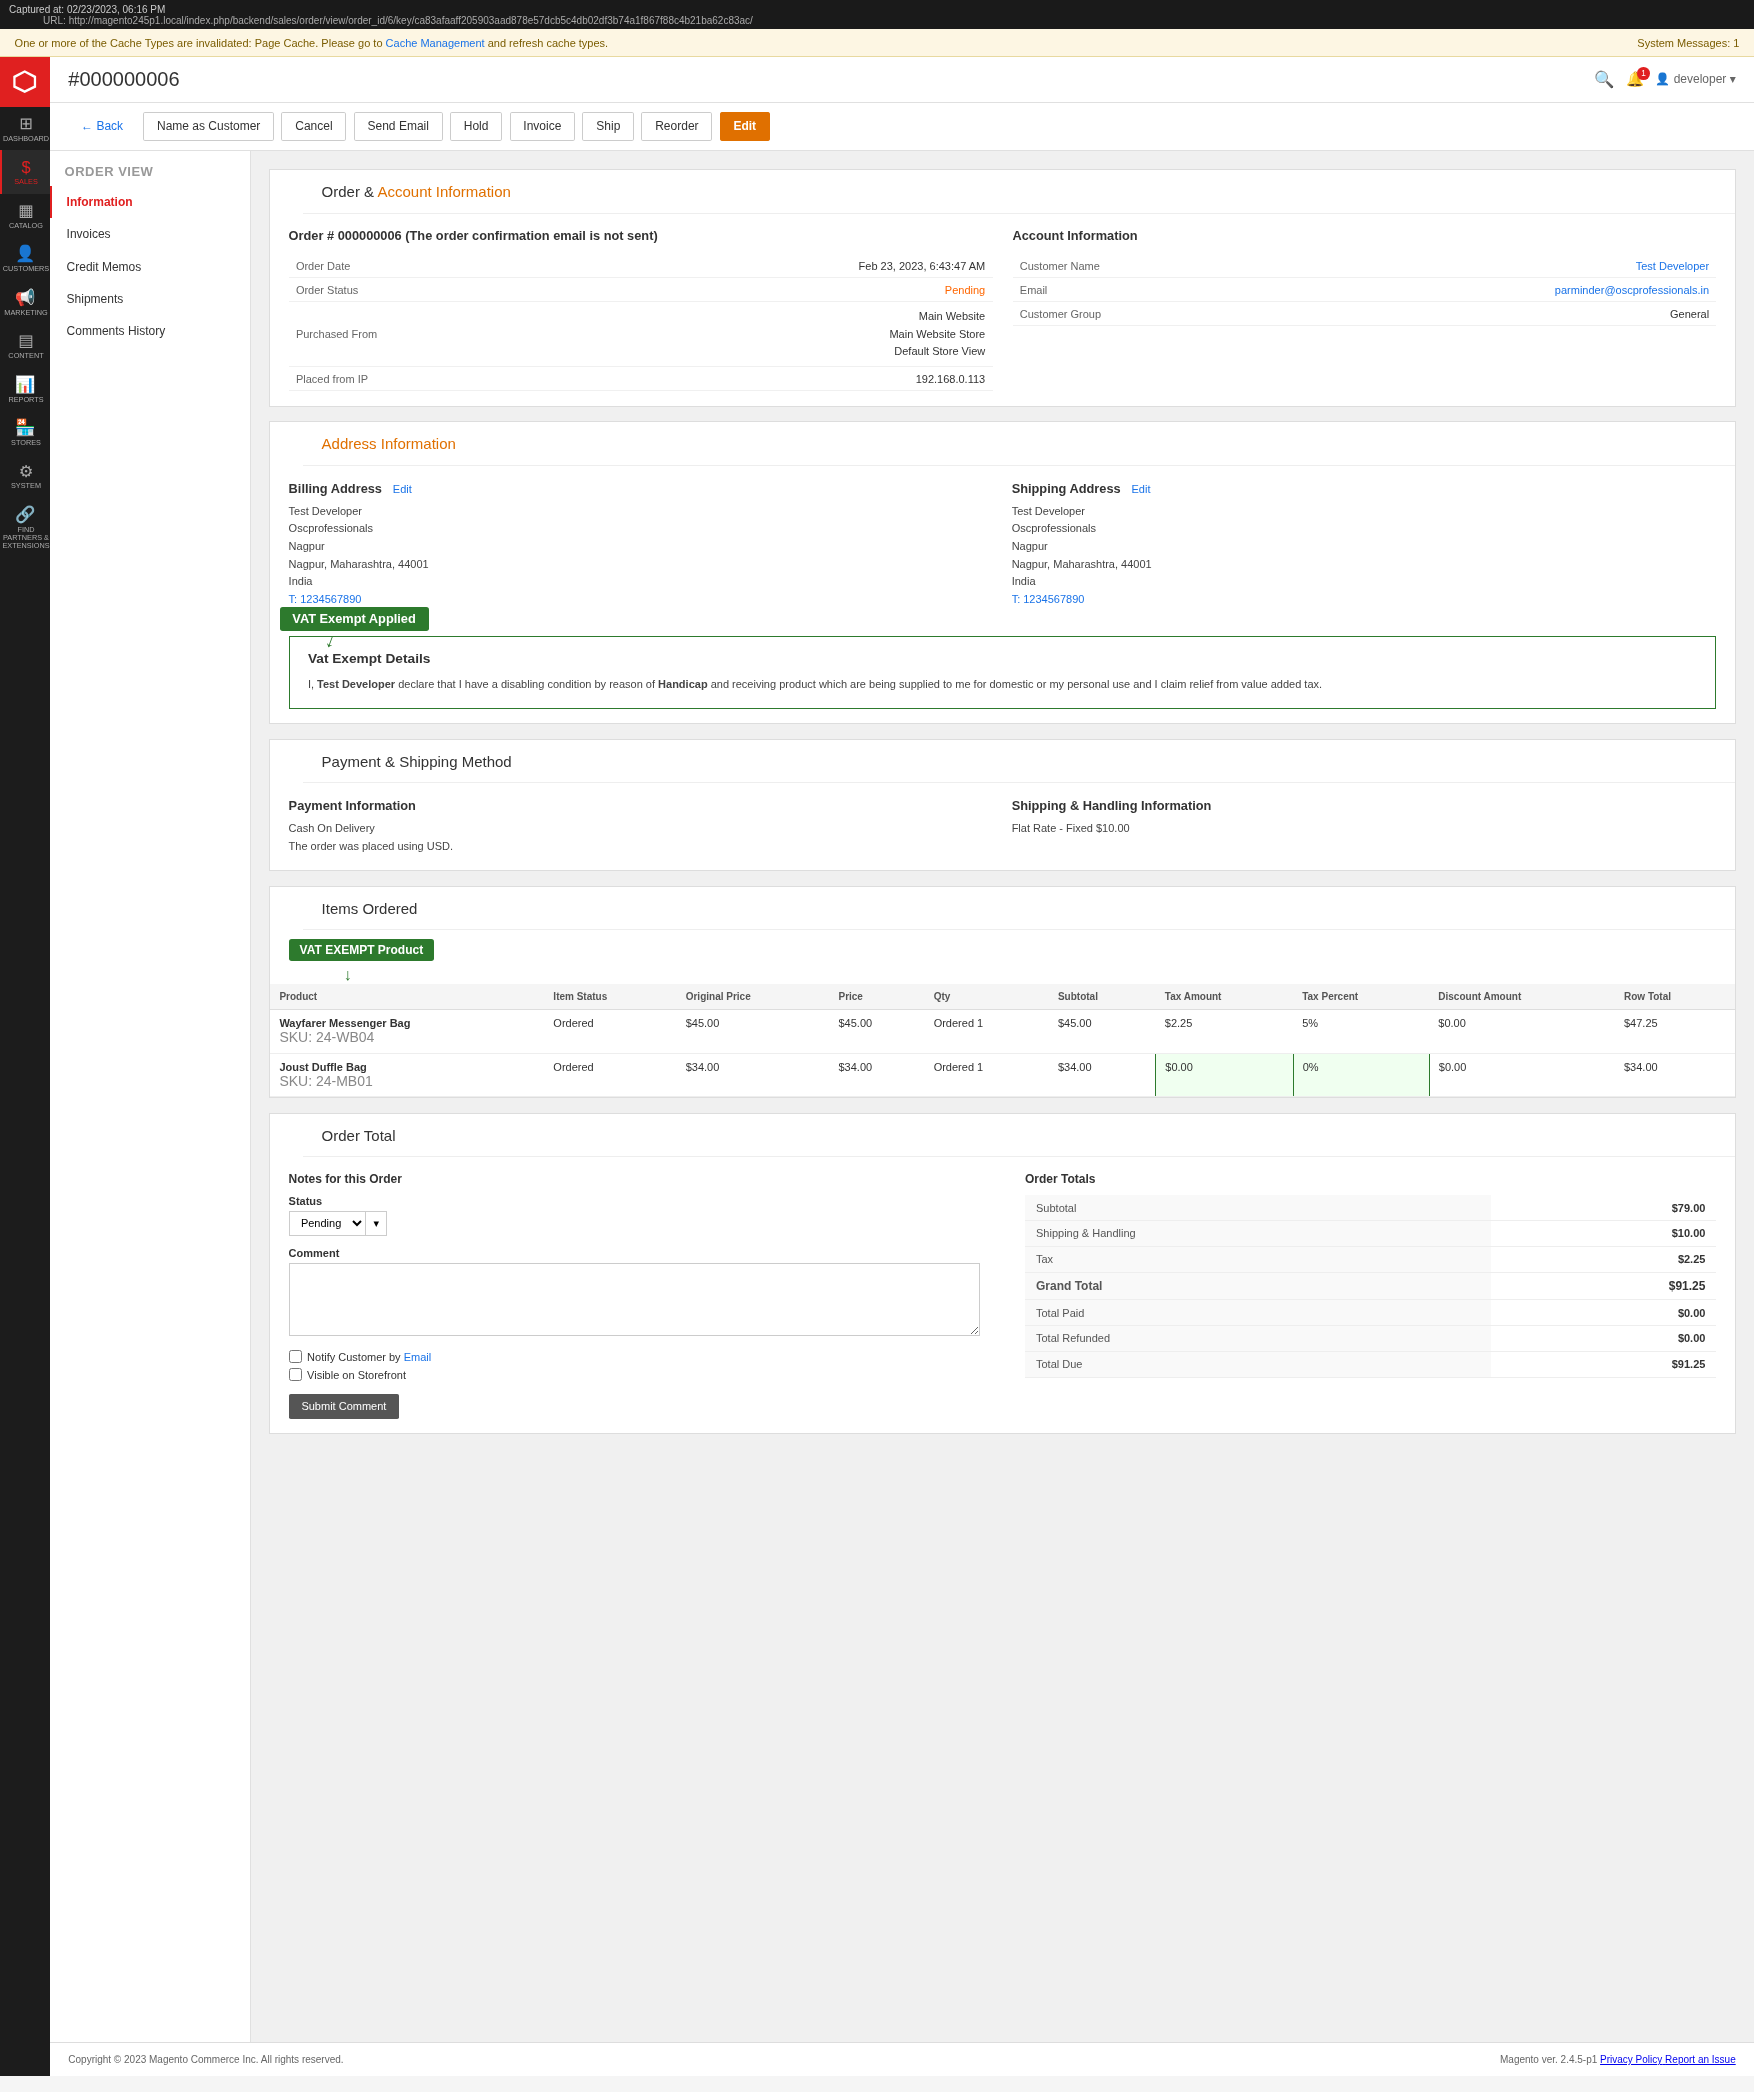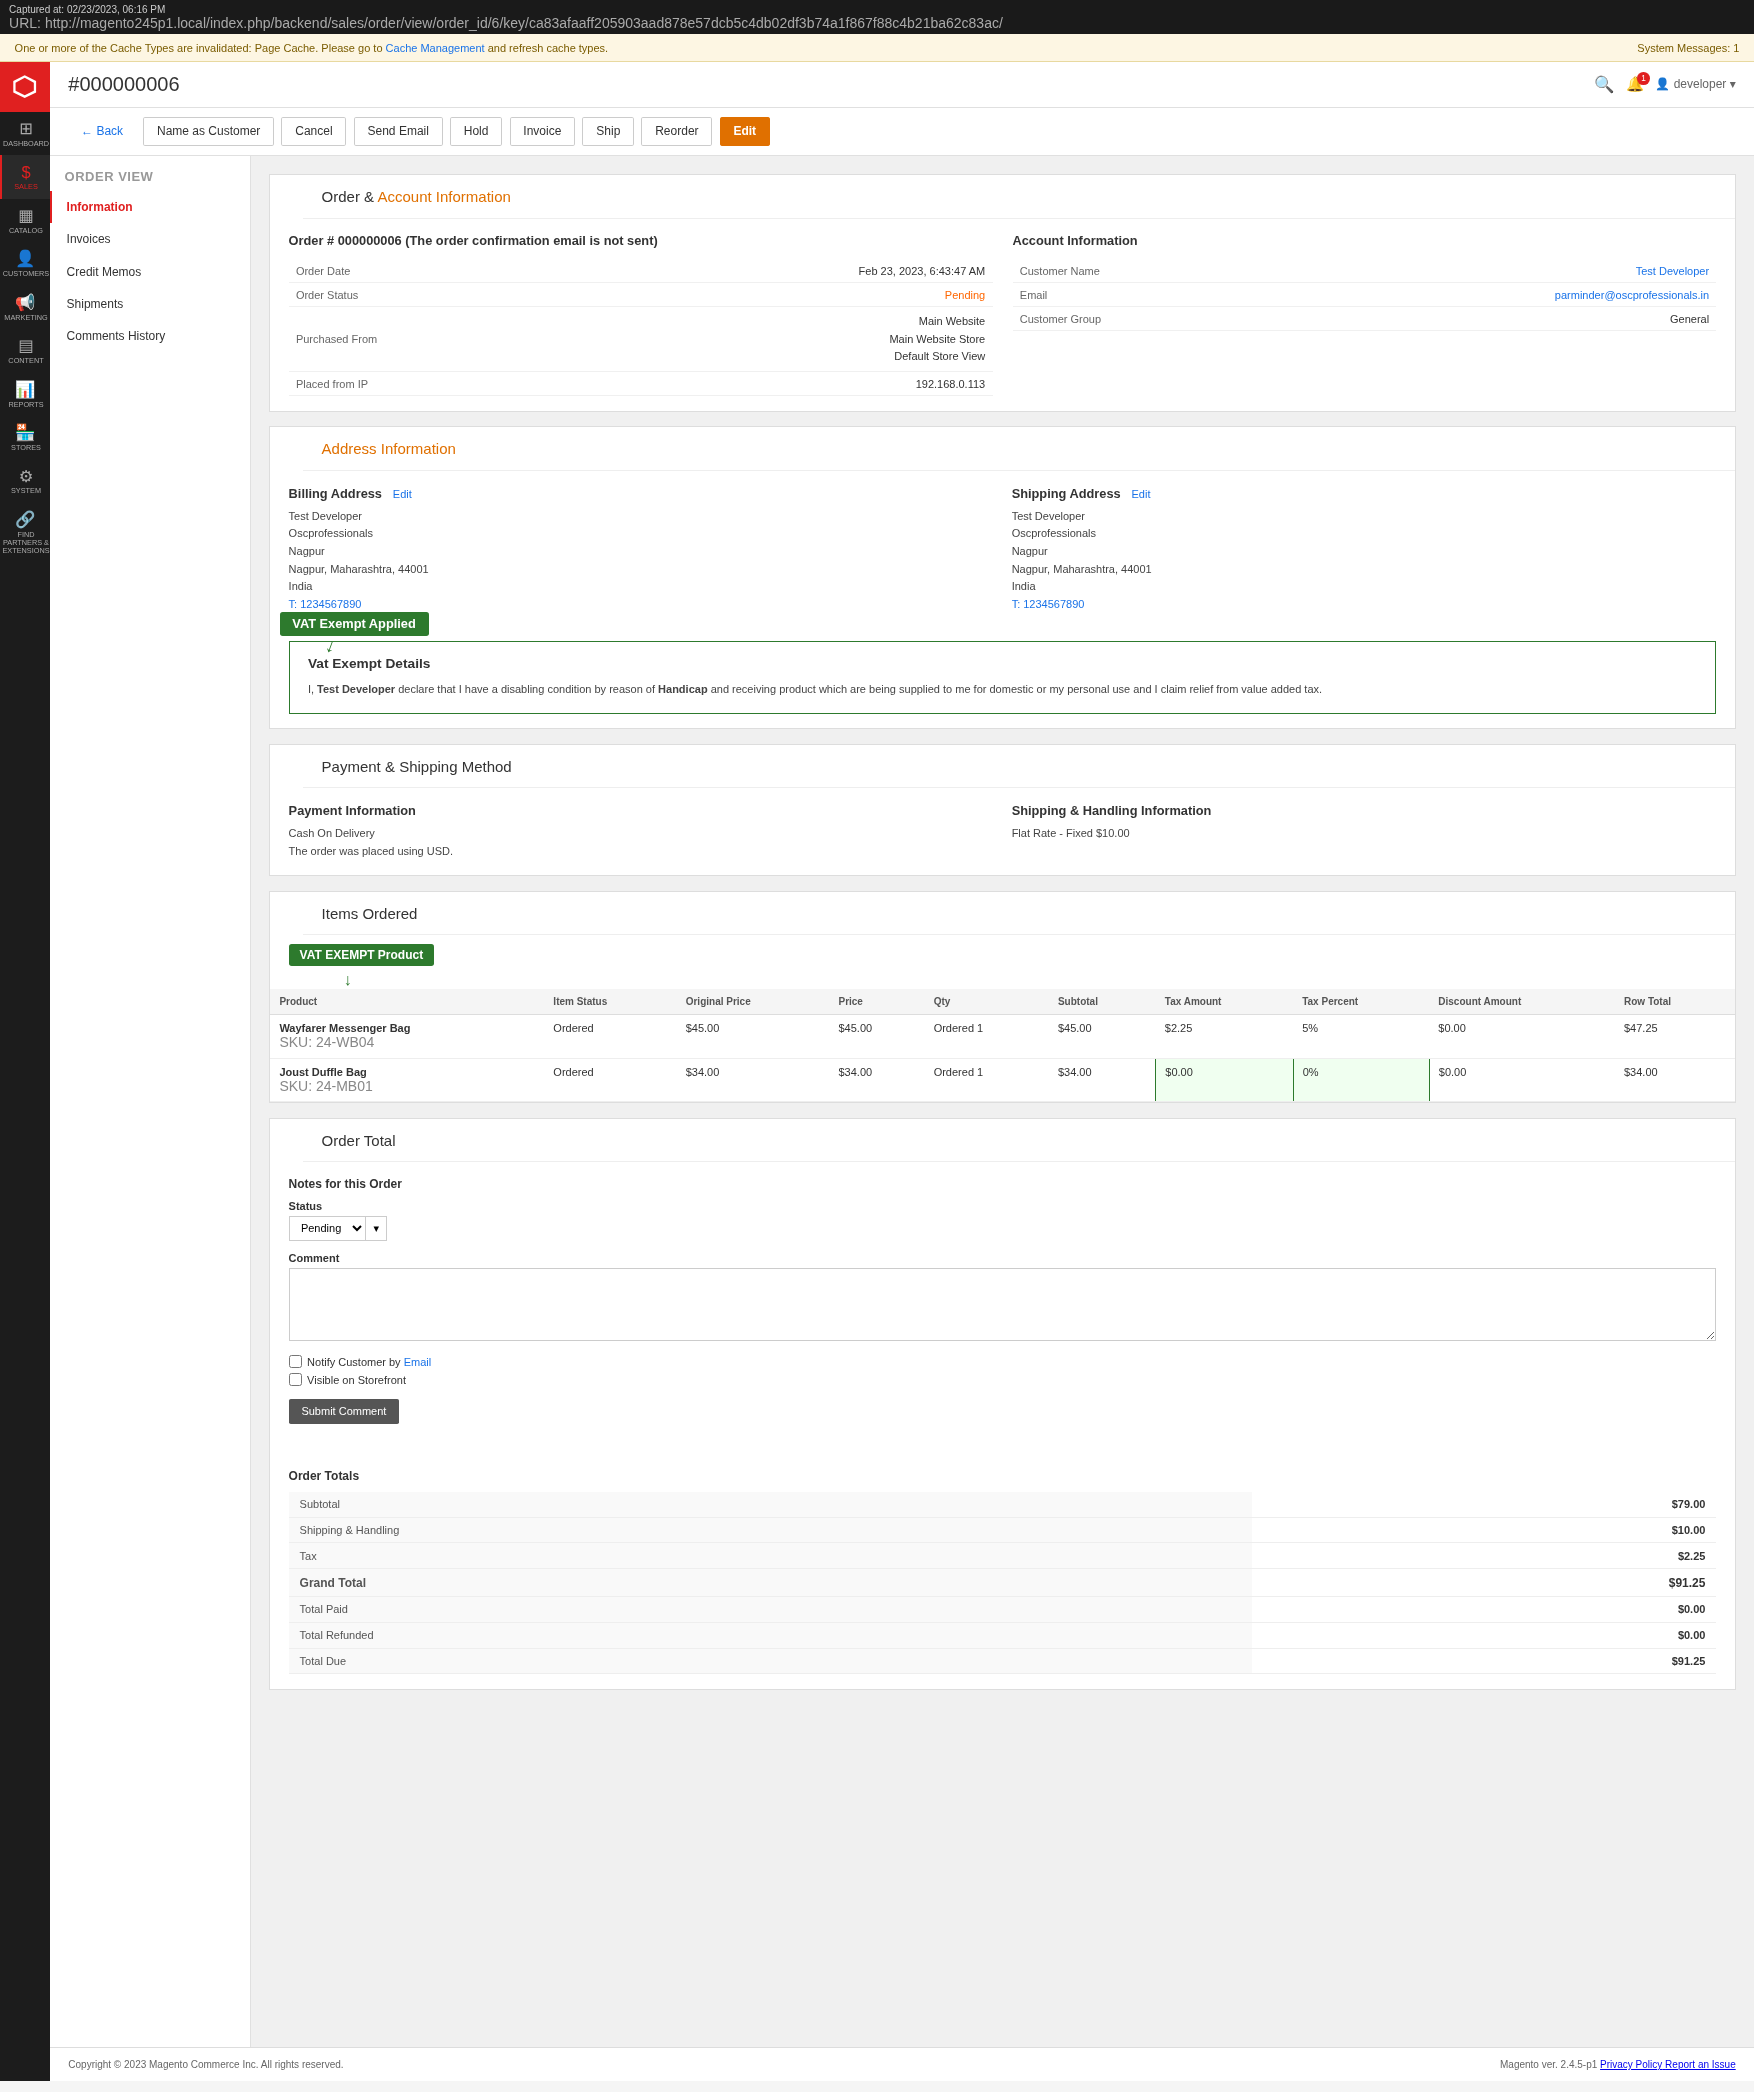--- a/index.html
+++ b/index.html
@@ -1,20 +1,20 @@
 <!DOCTYPE html>
 <html style="font-size:14.6px"><head>
   <meta charset="utf-8">
   <style>
     * { box-sizing: border-box; margin: 0; padding: 0; }
     body { font-family: 'Segoe UI', Arial, sans-serif; font-size: 12px; background: #f5f5f5; color: #333; }
 
     
     .top-bar { background: #1a1a1a; color: #ccc; font-size: 10px; padding: 3.7px 9.1px; }
-    .top-bar .url { color: #aaa; font-size: 14px; }
+    .top-bar .url { color: #aaa; font-size: 10px; margin-left: 34px; }
 
     
     .cache-warning { background: #fdf6e3; border-bottom: 0.9px solid #e8d9a0; padding: 7.3px 14.6px; font-size: 11px; color: #7a5c00; display: flex; justify-content: space-between; align-items: center; }
     .cache-warning a { color: #1a73e8; text-decoration: none; }
 
     
     .main-layout { display: flex; min-height: calc(100vh - 73px); }
 
     
     .sidebar-nav { width: 50px; background: #1c1c1c; display: flex; flex-direction: column; align-items: center; padding-top: 0; flex-shrink: 0; }
@@ -87,21 +87,21 @@
 
     
     .items-table { width: 100%; border-collapse: collapse; font-size: 11px; }
     .items-table th { padding: 7.3px 9.1px; background: #f5f5f5; border-bottom: 1.8px solid #ddd; text-align: left; font-weight: 600; color: #555; font-size: 10px; }
     .items-table td { padding: 7.3px 9.1px; border-bottom: 0.9px solid #eee; vertical-align: top; }
     .items-table .product-name { font-weight: 600; color: #333; }
     .items-table .product-sku { color: #888; font-size: 14px; }
     .highlight-cell { border: 1.8px solid #2d7a2d; background: #f0fff0; }
 
     
-    .order-total-grid { display: grid; grid-template-columns: 1fr; gap: 45px; }
+    .order-total-grid { display: grid; grid-template-columns: 1fr 1fr; gap: 45px; }
     .notes-section h3 { font-size: 12px; font-weight: 600; margin-bottom: 9.1px; }
     .form-group { margin-bottom: 11px; }
     .form-label { font-size: 11px; font-weight: 600; margin-bottom: 3.7px; display: block; }
     .form-select { padding: 4.6px 7.3px; border: 0.9px solid #ccc; font-size: 11px; background: white; cursor: pointer; }
     .form-select-wrapper { display: flex; align-items: center; gap: 0; }
     .form-select-wrapper select { border-right: none; }
     .select-btn { padding: 4.6px 7.3px; border: 0.9px solid #ccc; background: white; cursor: pointer; font-size: 11px; }
     textarea.form-control { width: 100%; height: 73px; border: 0.9px solid #ccc; padding: 5.5px; font-size: 11px; resize: vertical; }
     .checkbox-group { display: flex; align-items: flex-end; gap: 5.5px; font-size: 11px; margin-bottom: 5.5px; }
     .checkbox-group a { color: #1a73e8; text-decoration: none; }

